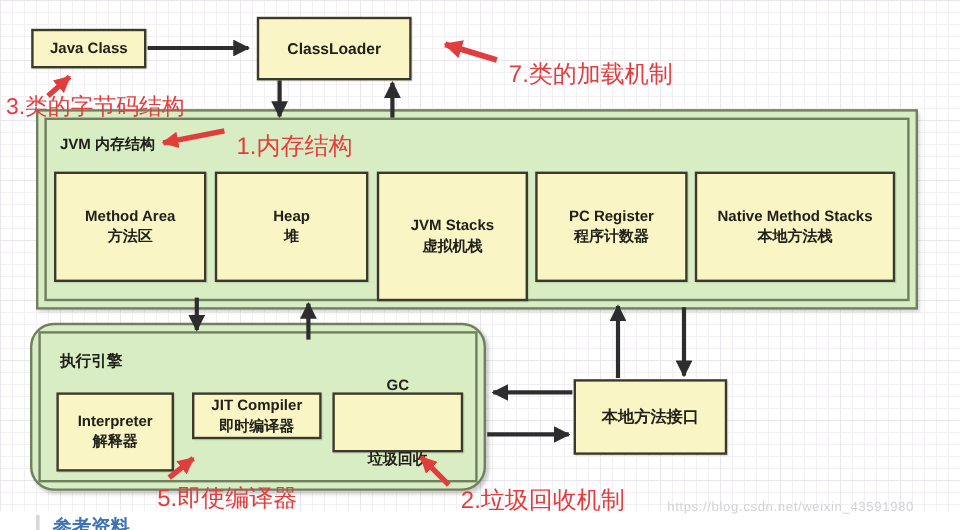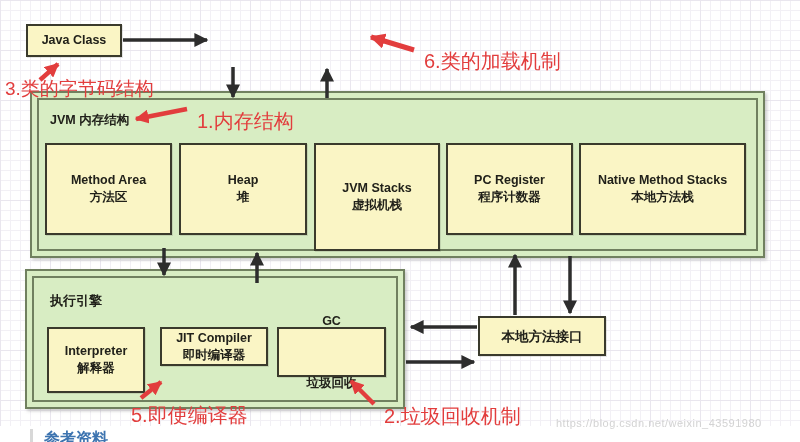--- a/index.html
+++ b/index.html
@@ -61,21 +61,21 @@
     <div class="ybox" style="left:414px; top:50px; width:127px; height:92px;">
       <span class="en">PC Register</span>
       <span class="zh">程序计数器</span>
     </div>
     <div class="ybox" style="left:547px; top:50px; width:167px; height:92px;">
       <span class="en">Native Method Stacks</span>
       <span class="zh">本地方法栈</span>
     </div>
   </div>
 
-  <div class="gbox" style="left:25px; top:269px; width:380px; height:140px;">
+  <div class="gbox" style="left:25px; top:269px; width:380px; height:140px;border-radius:20px;">
     <div class="gframe"></div>
     <div class="ctitle" style="left:23px; top:21px; font-size:13px;">执行引擎</div>
 
     <div class="ybox" style="left:20px;  top:56px; width:98px;  height:66px;text-align:center;">
       <span class="en">Interpreter</span>
       <span class="zh">解释器</span>
     </div>
     <div class="ybox" style="left:133px; top:56px; width:108px; height:39px;">
       <span class="en">JIT Compiler</span>
       <span class="zh">即时编译器</span>
@@ -83,22 +83,25 @@
     <div class="ybox" style="left:250px; top:56px; width:109px; height:50px;gap:45px;">
       <span class="en">GC</span>
       <span class="zh">垃圾回收</span>
     </div>
   </div>
 
   <div class="ybox" style="left:26px; top:24px; width:96px; height:33px;">
     <span class="en">Java Class</span>
   </div>
 
+  <div class="ybox" style="left:214px; top:14px; width:129px; height:53px;">
+    <span class="en" style="font-size:13px;">ClassLoader</span>
+  </div>
 
-  <div class="ybox" style="left:478px; top:316px; width:128px; height:40px;">
+  <div class="ybox" style="left:478px; top:316px; width:128px; height:63px;">
     <span class="en" style="font-size:13.5px;">本地方法接口</span>
   </div>
 
   <svg class="arrows" width="800" height="442" viewBox="0 0 800 442">
     <defs>
       <marker id="mb" viewBox="0 0 10 10" refX="9" refY="5" markerWidth="4" markerHeight="4" orient="auto-start-reverse">
         <path d="M0,0 L10,5 L0,10 z" fill="#2d2d2d"></path>
       </marker>
       <marker id="mr" viewBox="0 0 10 10" refX="9" refY="5" markerWidth="3.1" markerHeight="3.1" orient="auto-start-reverse">
         <path d="M0,0 L10,5 L0,10 z" fill="#e23d3d"></path>
@@ -116,21 +119,21 @@
     <line x1="406" y1="362" x2="474" y2="362" stroke="#2d2d2d" stroke-width="3.5" marker-end="url(#mb)"></line>
 
     <line x1="40" y1="80" x2="58" y2="64" stroke="#e23d3d" stroke-width="4.5" marker-end="url(#mr)"></line>
     <line x1="414" y1="50" x2="371" y2="37" stroke="#e23d3d" stroke-width="5" marker-end="url(#mr)"></line>
     <line x1="187" y1="109" x2="136" y2="119" stroke="#e23d3d" stroke-width="4.5" marker-end="url(#mr)"></line>
     <line x1="141" y1="398" x2="161" y2="382" stroke="#e23d3d" stroke-width="4.5" marker-end="url(#mr)"></line>
     <line x1="374" y1="404" x2="351" y2="381" stroke="#e23d3d" stroke-width="4.5" marker-end="url(#mr)"></line>
   </svg>
 
   <div class="ann" style="left:5px;  top:76px; font-size:19px;">3.类的字节码结构</div>
-  <div class="ann" style="left:424px; top:48px;">6.类的加载机制</div>
+  <div class="ann" style="left:424px; top:48px;">7.类的加载机制</div>
   <div class="ann" style="left:197px; top:108px;">1.内存结构</div>
   <div class="ann" style="left:131px; top:402px;">5.即使编译器</div>
   <div class="ann" style="left:384px; top:403px;">2.垃圾回收机制</div>
 
   <div class="bottom-strip"></div>
   <div class="watermark">https://blog.csdn.net/weixin_43591980</div>
   <div class="ref-bar"></div>
   <div class="ref-link">参考资料</div>
 
 </div>

